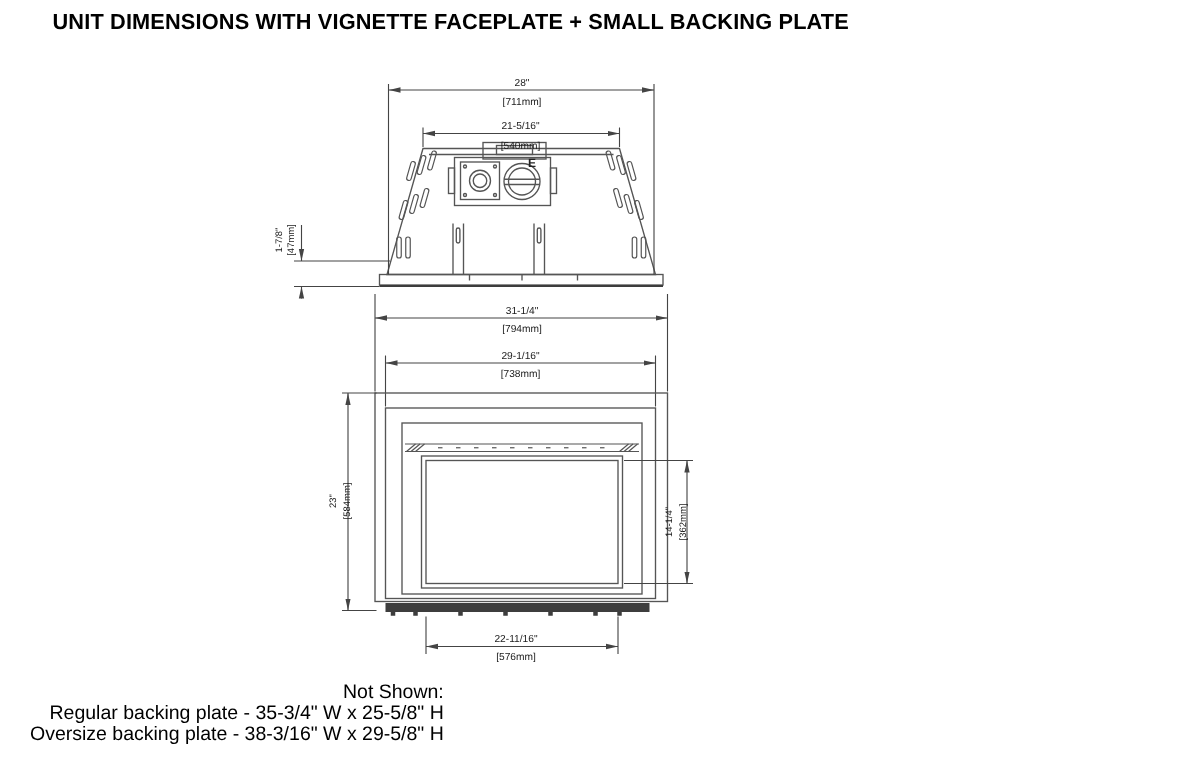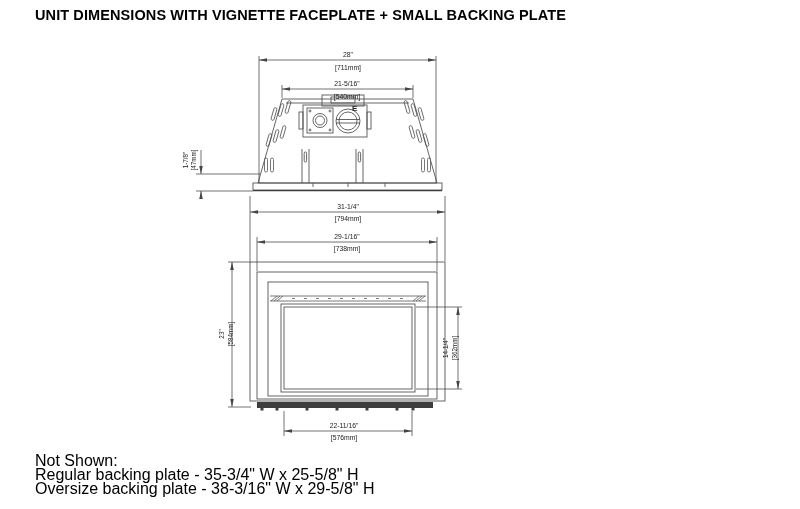--- a/index.html
+++ b/index.html
@@ -1,19 +1,19 @@
 <!DOCTYPE html>
 <html><head>
 <meta charset="utf-8">
 <style>
   html,body{margin:0;padding:0;background:#ffffff;width:800px;height:509px;overflow:hidden;}
   .page{position:relative;width:704px;height:509px;background:#fff;font-family:"Liberation Sans",sans-serif;}
   .title{position:absolute;left:35px;top:7px;margin:0;font-size:14.5px;font-weight:bold;color:#000;letter-spacing:.1px;white-space:nowrap;}
   .drawing{position:absolute;left:0;top:0;}
-  .notes{position:absolute;left:35px;top:454px;font-size:16px;color:#000;line-height:14px;}
+  .notes{position:absolute;left:20px;top:454px;font-size:13px;color:#000;line-height:14px;text-align:right;}
   text.dim{font-family:"Liberation Sans",sans-serif;font-size:6.8px;fill:#1a1a1a;}
   text.dimr{font-family:"Liberation Sans",sans-serif;font-size:6.3px;fill:#1a1a1a;}
   text.elabel{font-family:"Liberation Sans",sans-serif;font-size:8px;font-weight:bold;fill:#222;}
   .u{stroke:#555;fill:none;stroke-width:.9;}
   .d{stroke:#444;fill:none;stroke-width:.75;}
 </style>
 </head>
 <body>
 
 <div class="page">

